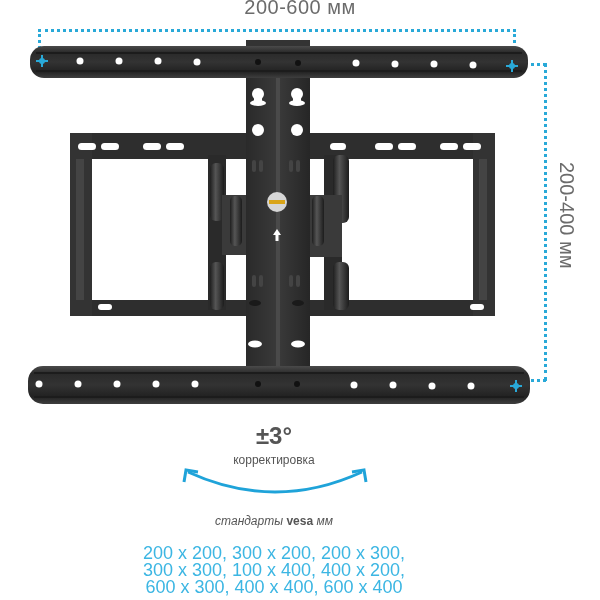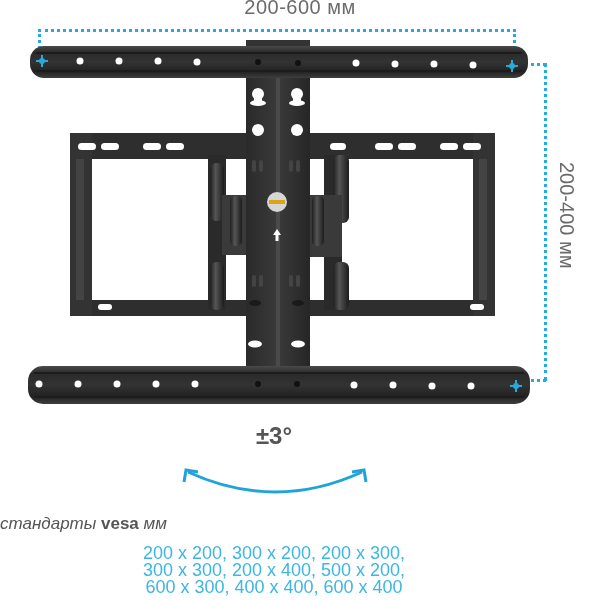--- a/index.html
+++ b/index.html
@@ -9,21 +9,21 @@
   .dim-h-label { left: 0; width: 600px; top: -4px; text-align: center; font-size: 20px; color: #6b6b6b; letter-spacing: 0.5px; font-weight: 300; }
   .dim-v-label { left: 552px; top: 162px; width: 28px; height: 140px; }
   .dim-v-label span { display: block; position: absolute; left: 0; top: 0; transform-origin: 0 0; transform: translate(26px, 0) rotate(90deg); white-space: nowrap; font-size: 20px; color: #6b6b6b; font-weight: 300; }
 
   .dot-h { height: 0; border-top: 3px dotted #29a9d8; }
   .dot-v { width: 0; border-left: 3px dotted #29a9d8; }
 
   .tilt-value { left: 0; width: 548px; top: 422px; text-align: center; font-size: 24px; font-weight: bold; color: #555555; }
   .tilt-caption { left: 0; width: 548px; top: 453px; text-align: center; font-size: 12px; color: #555555; line-height: 15px; }
 
-  .vesa-title { left: 0; width: 548px; top: 514px; text-align: left; font-size: 17px; color: #555555; font-style: italic; }
+  .vesa-title { left: 0; width: 548px; top: 514px; text-align: center; font-size: 12px; color: #555555; font-style: italic; }
   .vesa-title b { font-style: normal; font-weight: bold; }
   .vesa-list { left: 0; width: 548px; top: 545px; text-align: center; font-size: 18px; color: #3cb6e3; line-height: 17px; }
 </style>
 </head>
 <body>
 
 <div class="abs dim-h-label">200-600 мм</div>
 <div class="abs dot-h" style="left:38px; top:29px; width:478px;"></div>
 <div class="abs dot-v" style="left:38px; top:29px; height:20px;"></div>
 <div class="abs dot-v" style="left:513px; top:29px; height:20px;"></div>
@@ -190,29 +190,30 @@
     <g fill="#29a9d8">
       <circle cx="516" cy="386" r="3"></circle>
         <rect x="510" y="385" width="12" height="2"></rect>
         <rect x="515" y="380" width="2" height="12"></rect>
     </g>
   </g>
 </svg>
 
 <div class="abs tilt-value">±3°</div>
 <div class="abs tilt-caption">
+  <div>корректировка</div>
 </div>
 <svg class="abs" style="left:180px; top:462px;" width="190" height="40" viewBox="0 0 190 40">
   <path d="M8 10 Q95 50 182 10" fill="none" stroke="#1fa3d9" stroke-width="3"></path>
   <polyline points="4,20 6,8 18,10" fill="none" stroke="#1fa3d9" stroke-width="3"></polyline>
   <polyline points="172,10 184,8 186,20" fill="none" stroke="#1fa3d9" stroke-width="3"></polyline>
 </svg>
 
 <div class="abs vesa-title">
   <span>стандарты</span>
   <b>vesa</b>
   <span>мм</span>
 </div>
 <div class="abs vesa-list">
   <div>200 x 200, 300 x 200, 200 x 300,</div>
-  <div>300 x 300, 200 x 400, 500 x 200,</div>
+  <div>300 x 300, 100 x 400, 400 x 200,</div>
   <div>600 x 300, 400 x 400, 600 x 400</div>
 </div>
 
 </body></html>

